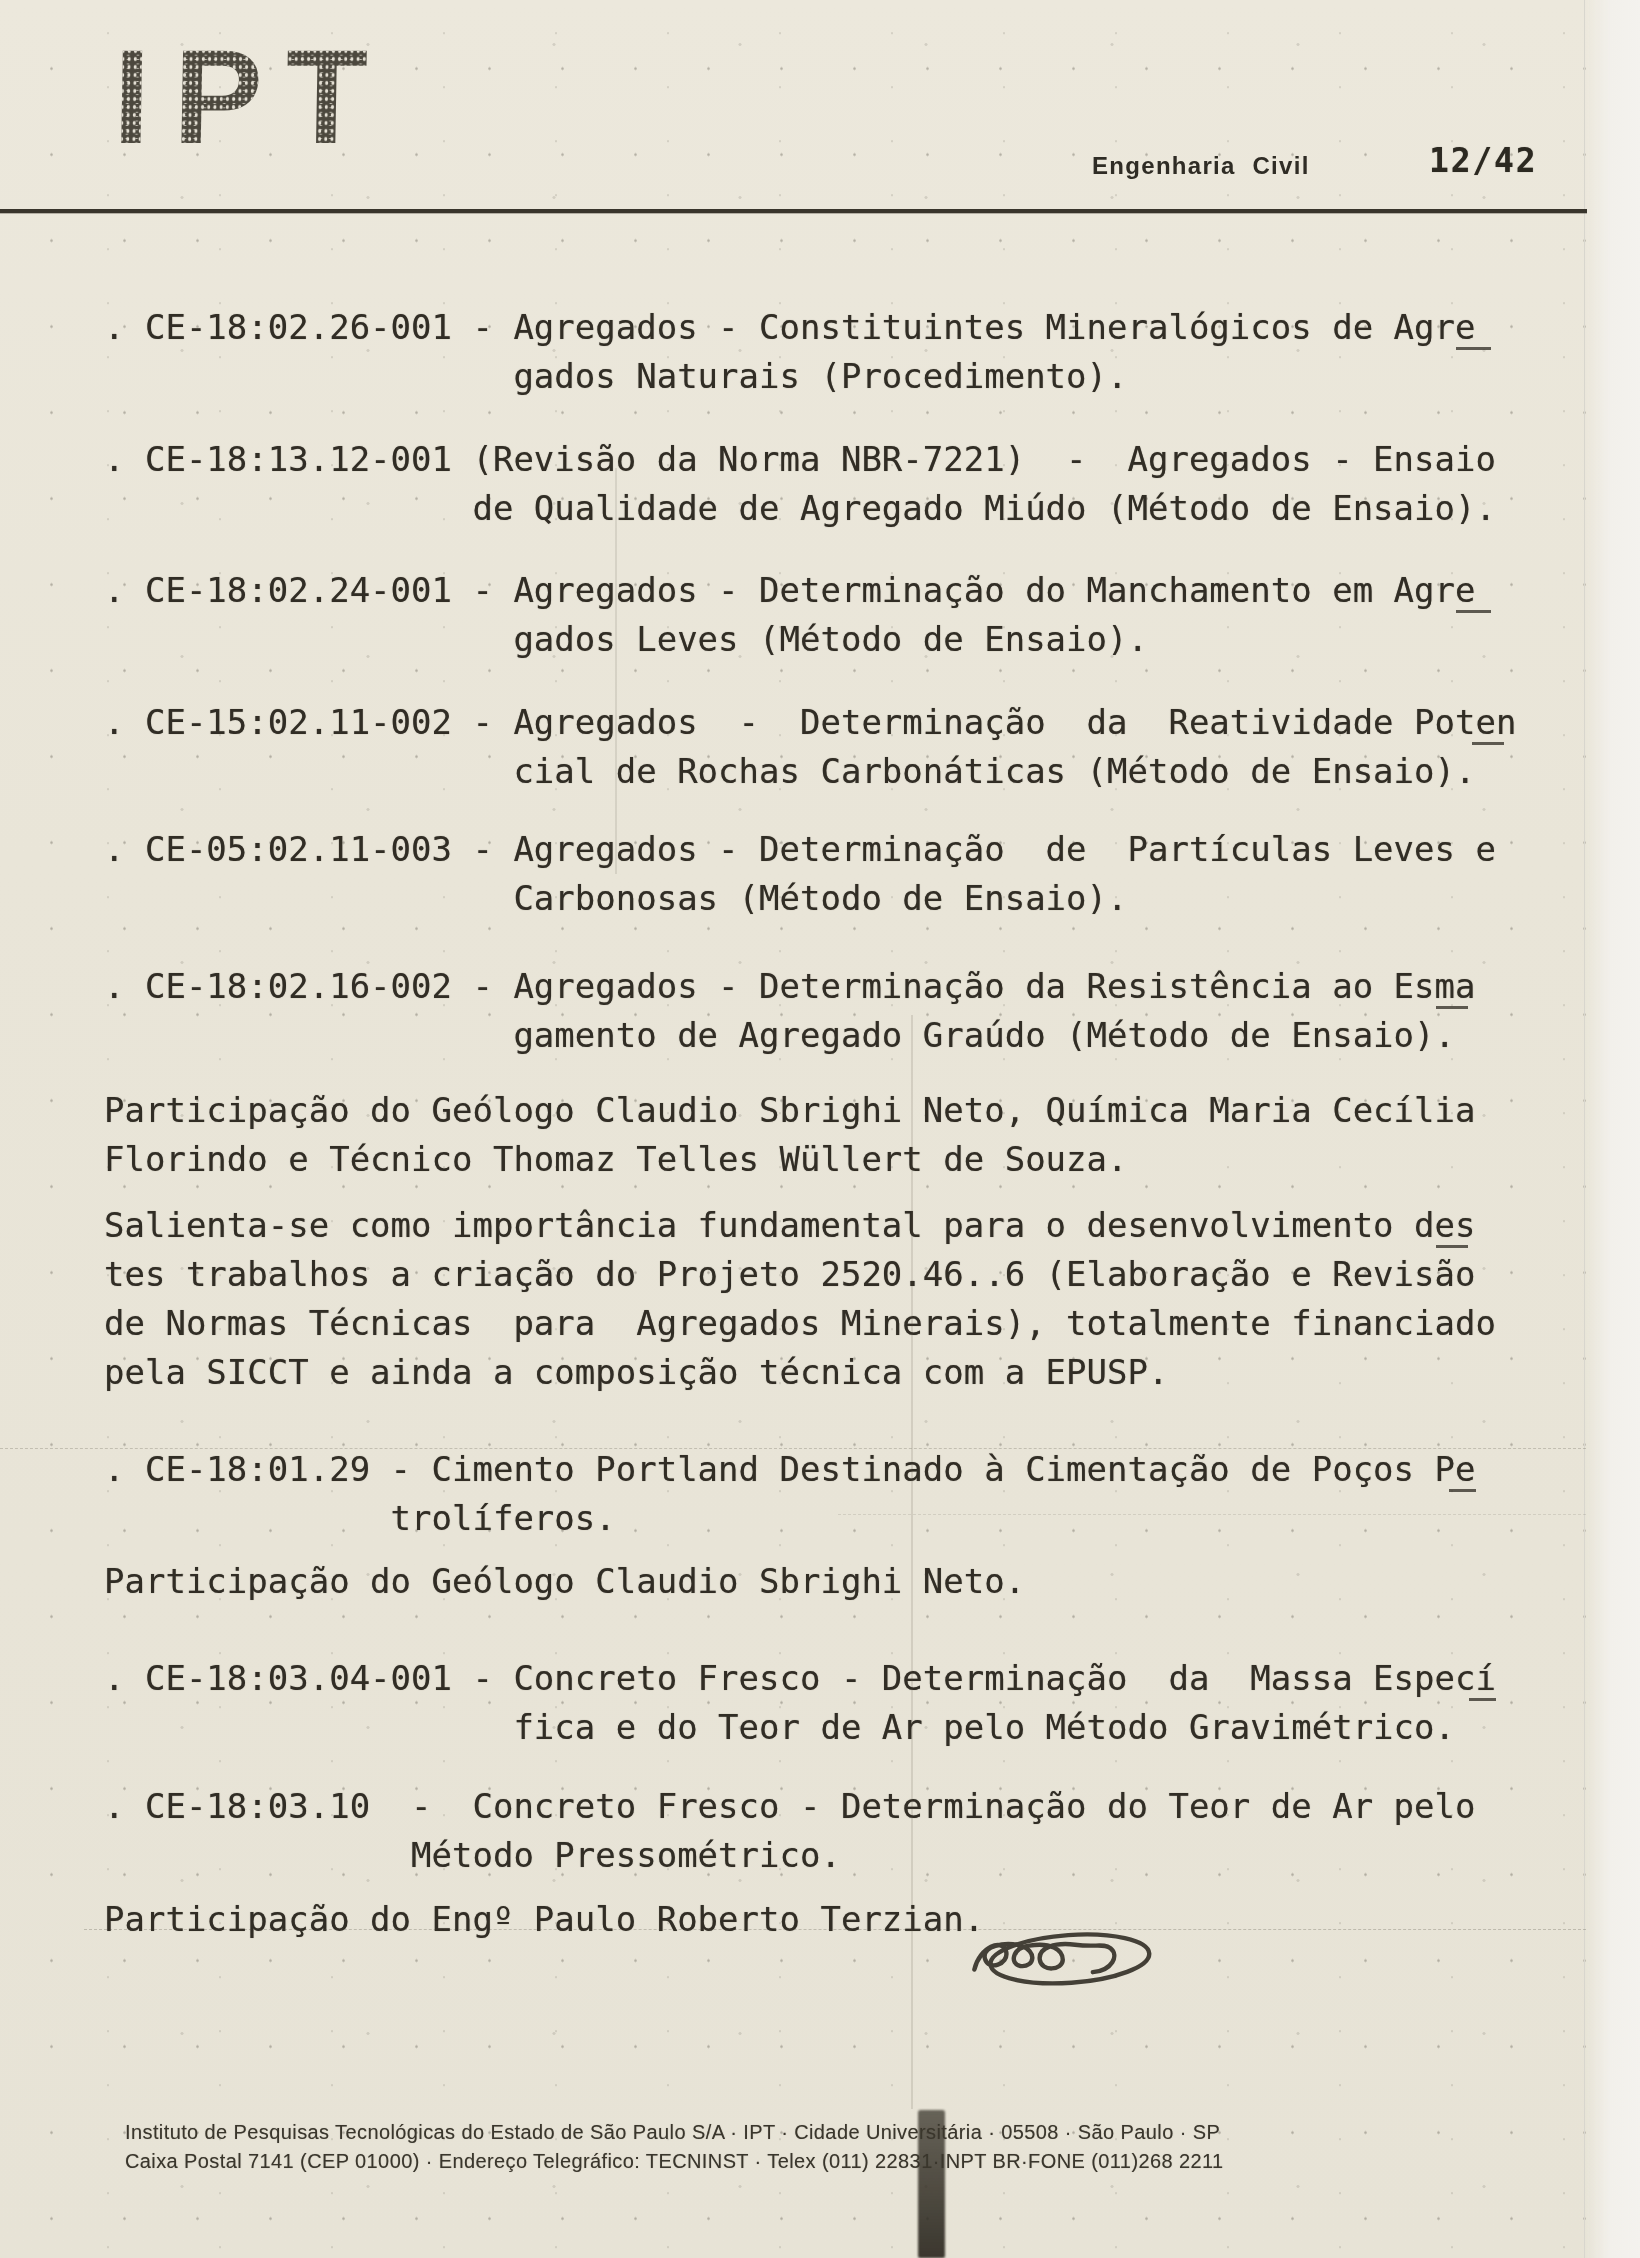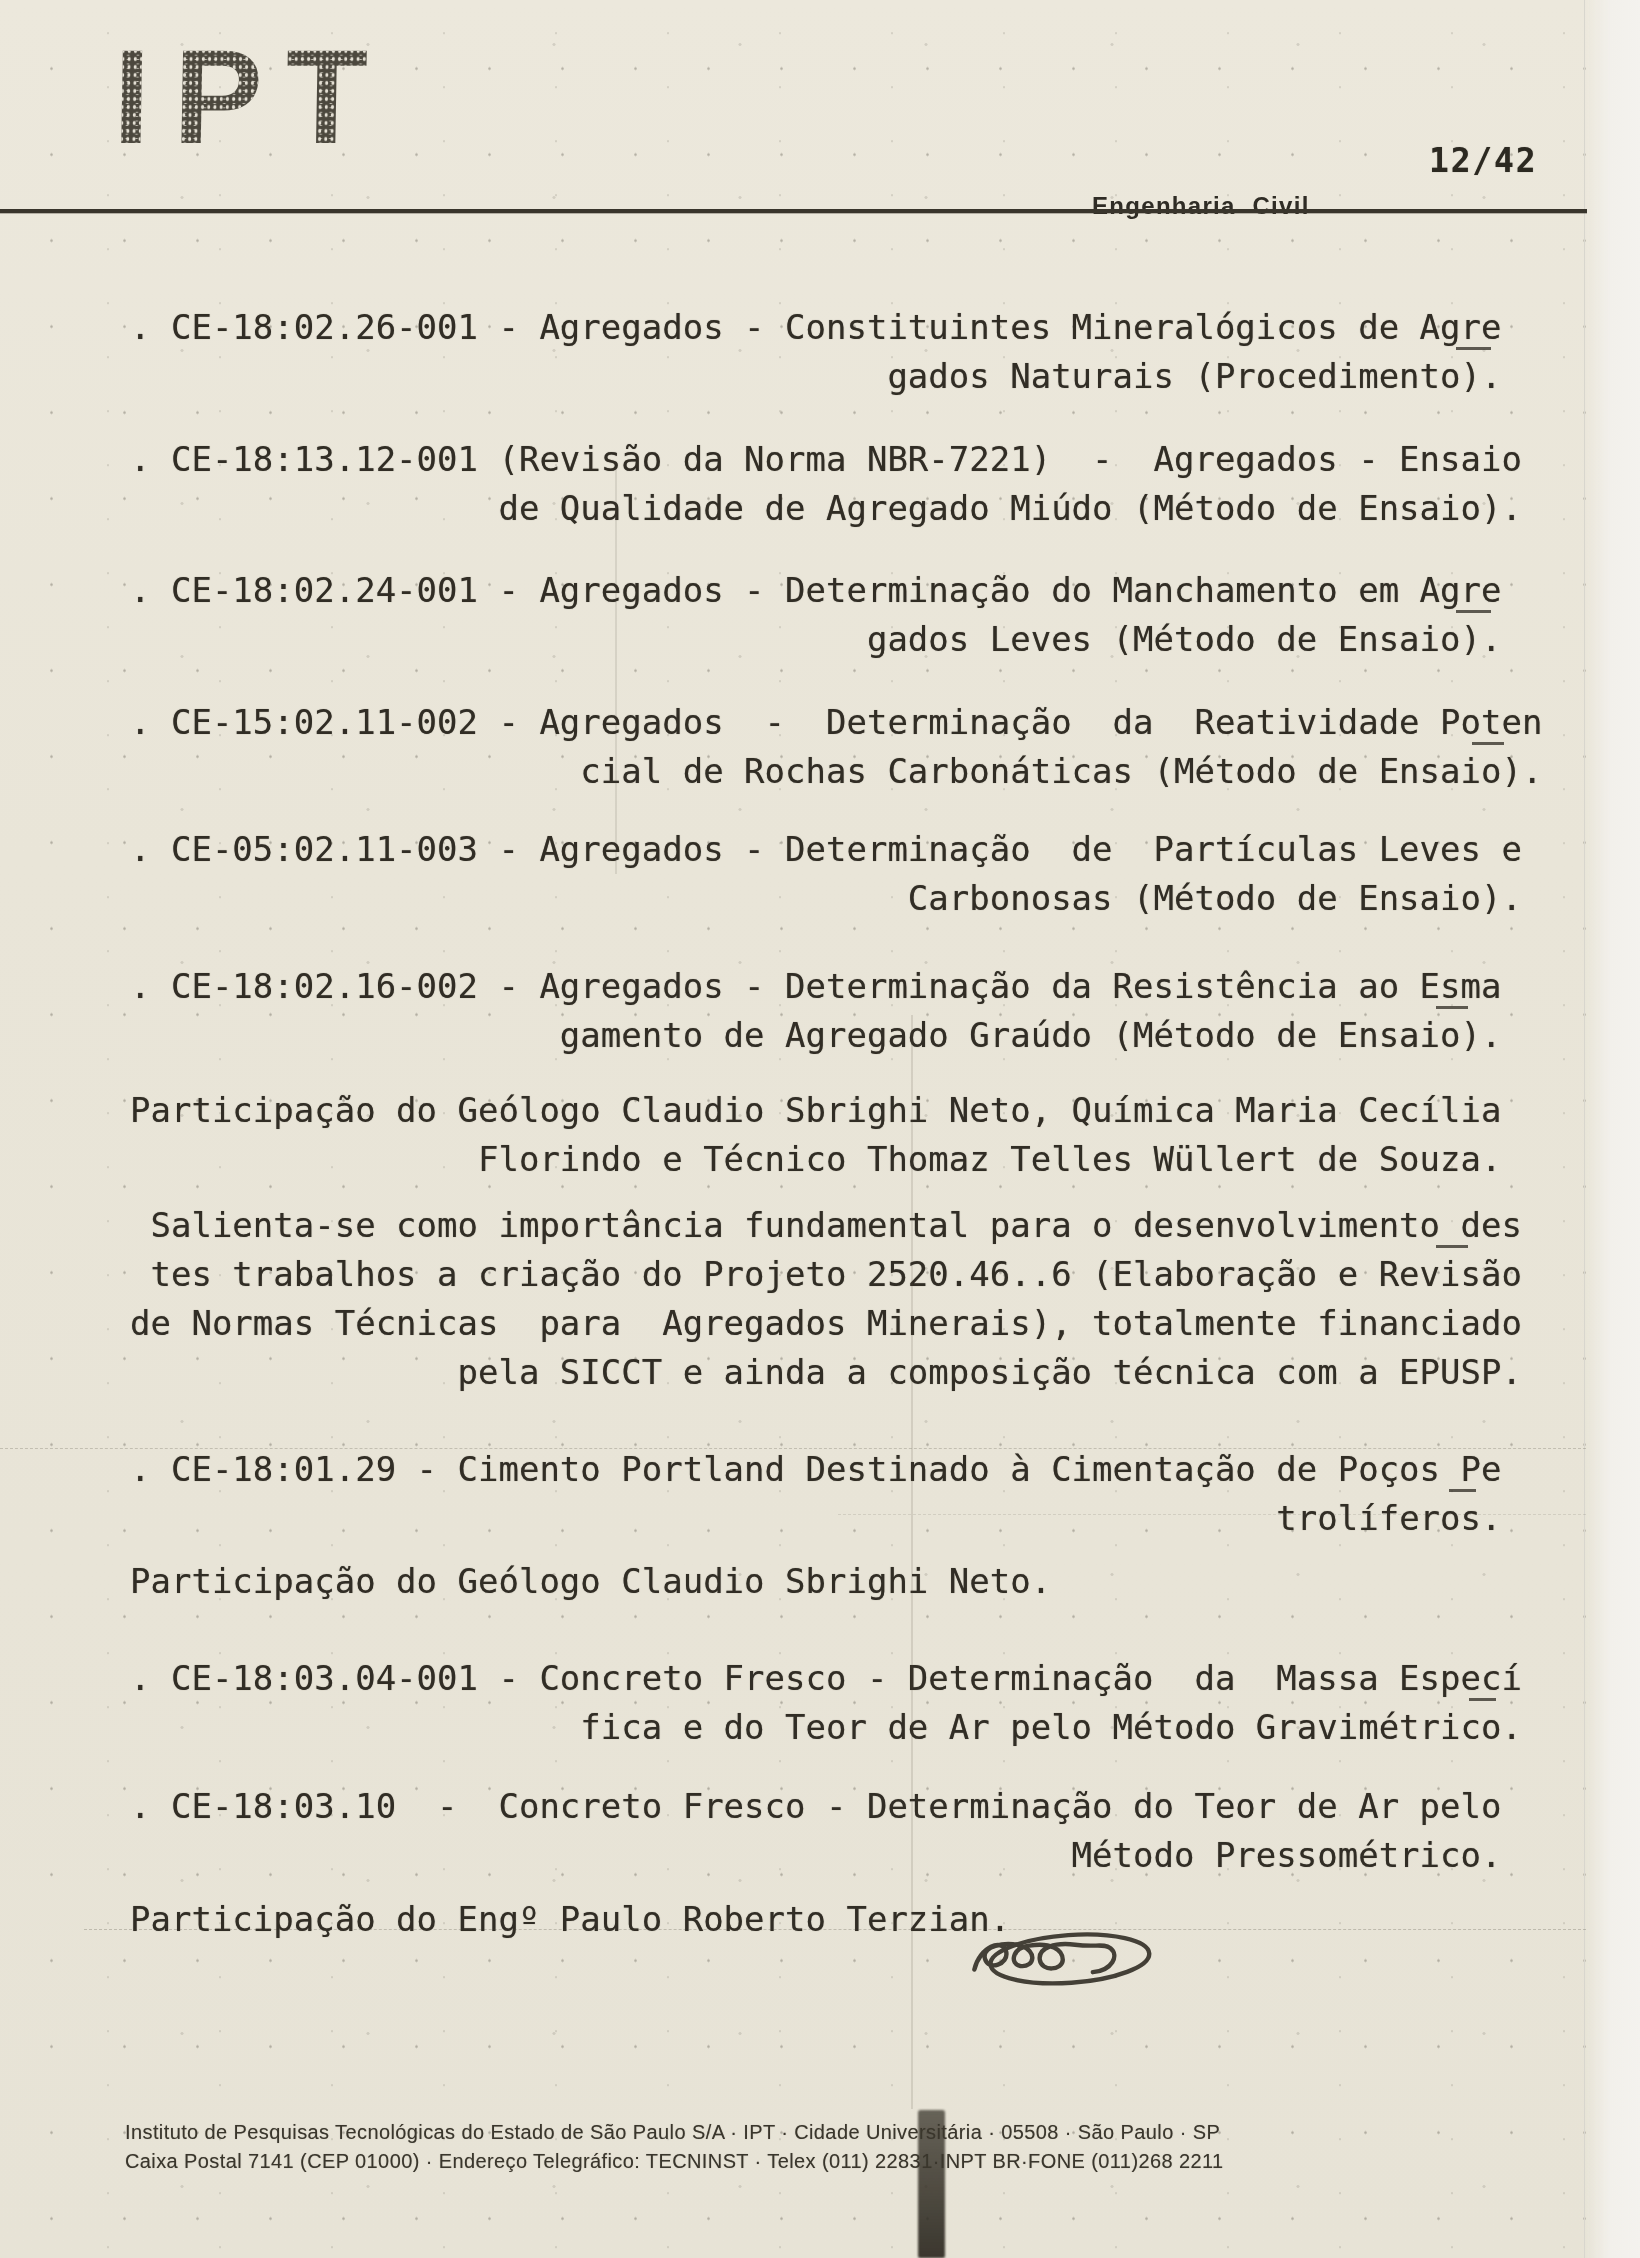--- a/index.html
+++ b/index.html
@@ -37,36 +37,36 @@
       radial-gradient(rgba(235,231,219,.95) 1.2px,transparent 1.9px),
       radial-gradient(rgba(235,231,219,.75) 0.9px,transparent 1.7px);
     background-size:6.2px 8px,9.7px 4.4px;
     -webkit-background-clip:text;background-clip:text;
     transform:skewX(-1deg);
     text-shadow:0 0 1.8px rgba(60,55,45,.0);
   }
   .dept{
     position:absolute;left:1092px;top:152px;
     font-family:"Liberation Sans",sans-serif;font-weight:bold;
-    font-size:24px;letter-spacing:1.3px;word-spacing:8.8px;color:#2f2c25;margin-top:40px;
+    font-size:24px;letter-spacing:1.3px;word-spacing:8.8px;color:#2f2c25;
   }
   .pageno{
     position:absolute;left:1429px;top:141px;
     font-size:33px;color:#2c2921;letter-spacing:1.8px;
     text-shadow:0 0 0.9px rgba(44,41,33,.5);
     font-weight:bold;
   }
   .rule{
     position:absolute;left:0;top:209px;width:1587px;height:4.4px;
     background:#39352c;box-shadow:0 0.9px 0 rgba(57,53,44,.35);
   }
   .tblock{
-    position:absolute;left:130px;
+    position:absolute;left:104px;
     font-size:34px;line-height:49px;white-space:pre;
-    color:#312d25;text-shadow:0 0 0.9px rgba(49,45,37,.55);text-align:right;
+    color:#312d25;text-shadow:0 0 0.9px rgba(49,45,37,.55);
   }
   .syl{position:absolute;height:2.6px;background:rgba(45,41,33,.75);}
   .crease-h{position:absolute;height:0;border-top:1.8px dashed rgba(70,64,52,.42);}
   .crease-v{position:absolute;width:1.8px;pointer-events:none;}
   .smudge{
     position:absolute;left:918px;top:2110px;width:26.5px;height:148px;
     background:linear-gradient(180deg,rgba(48,44,34,.7),rgba(40,36,28,.9));
     filter:blur(1.1px);border-radius:2.6px;
   }
   .sig{position:absolute;left:962px;top:1920px;width:221px;height:84px;}

